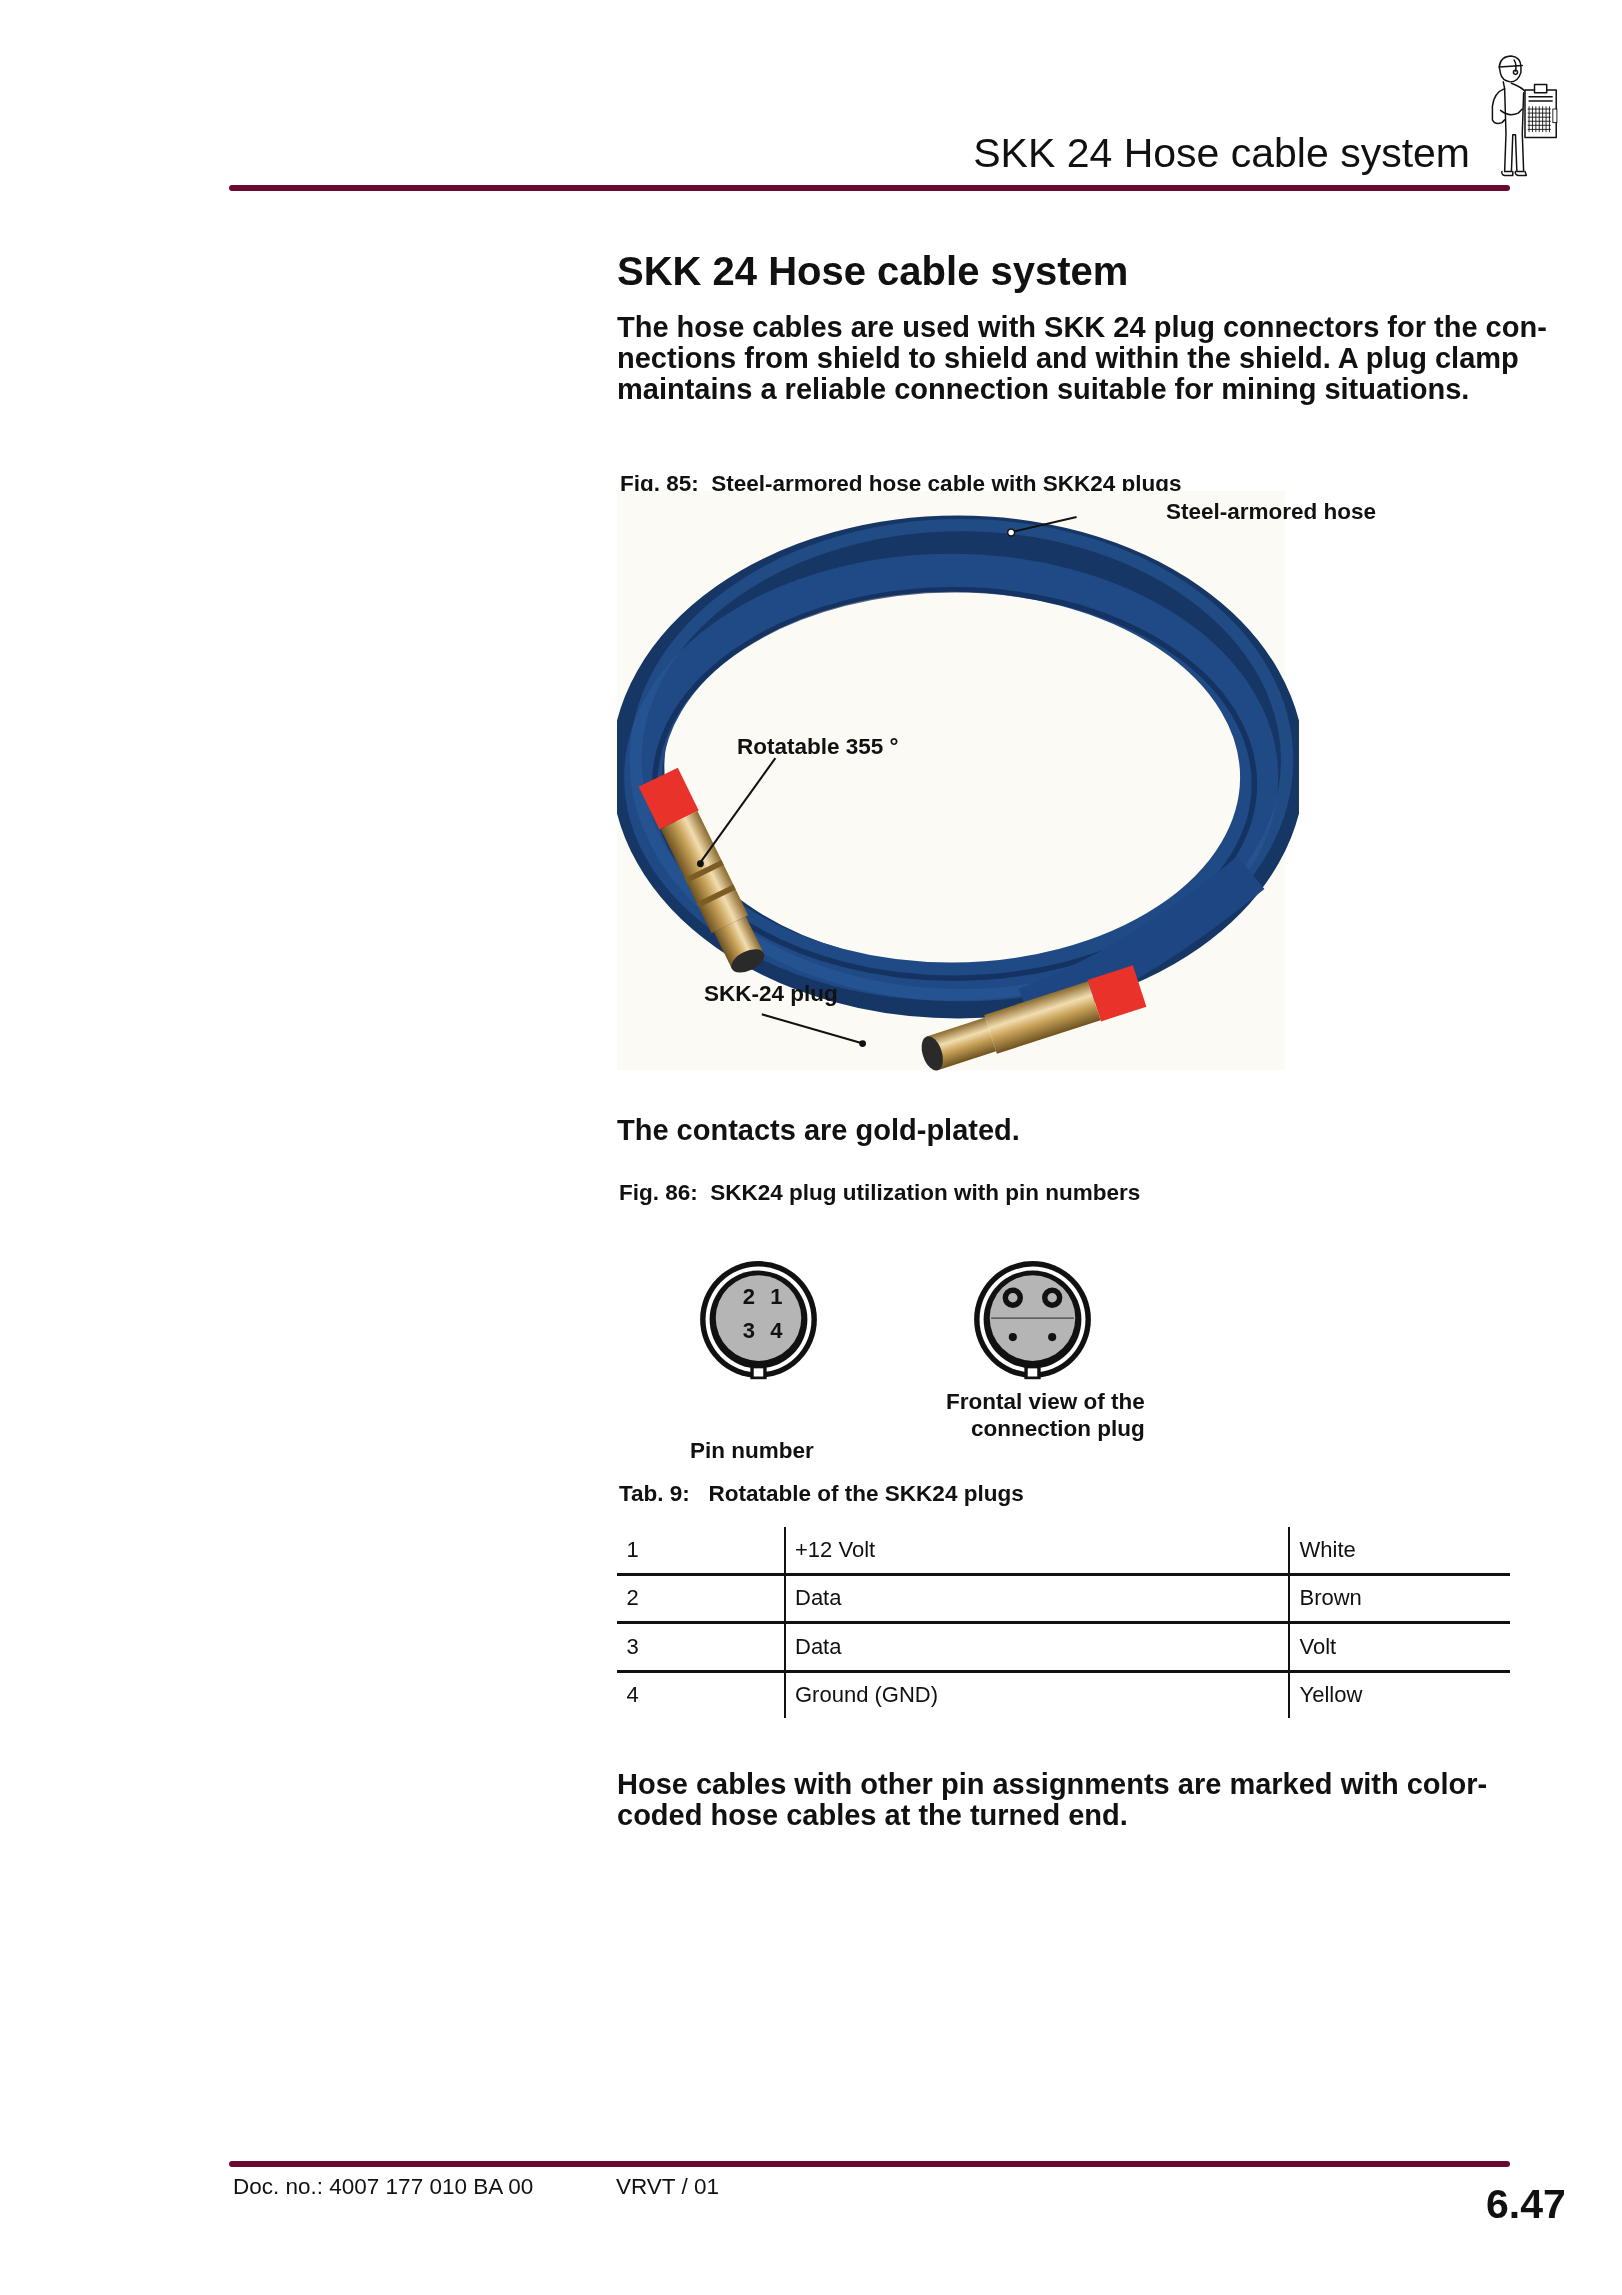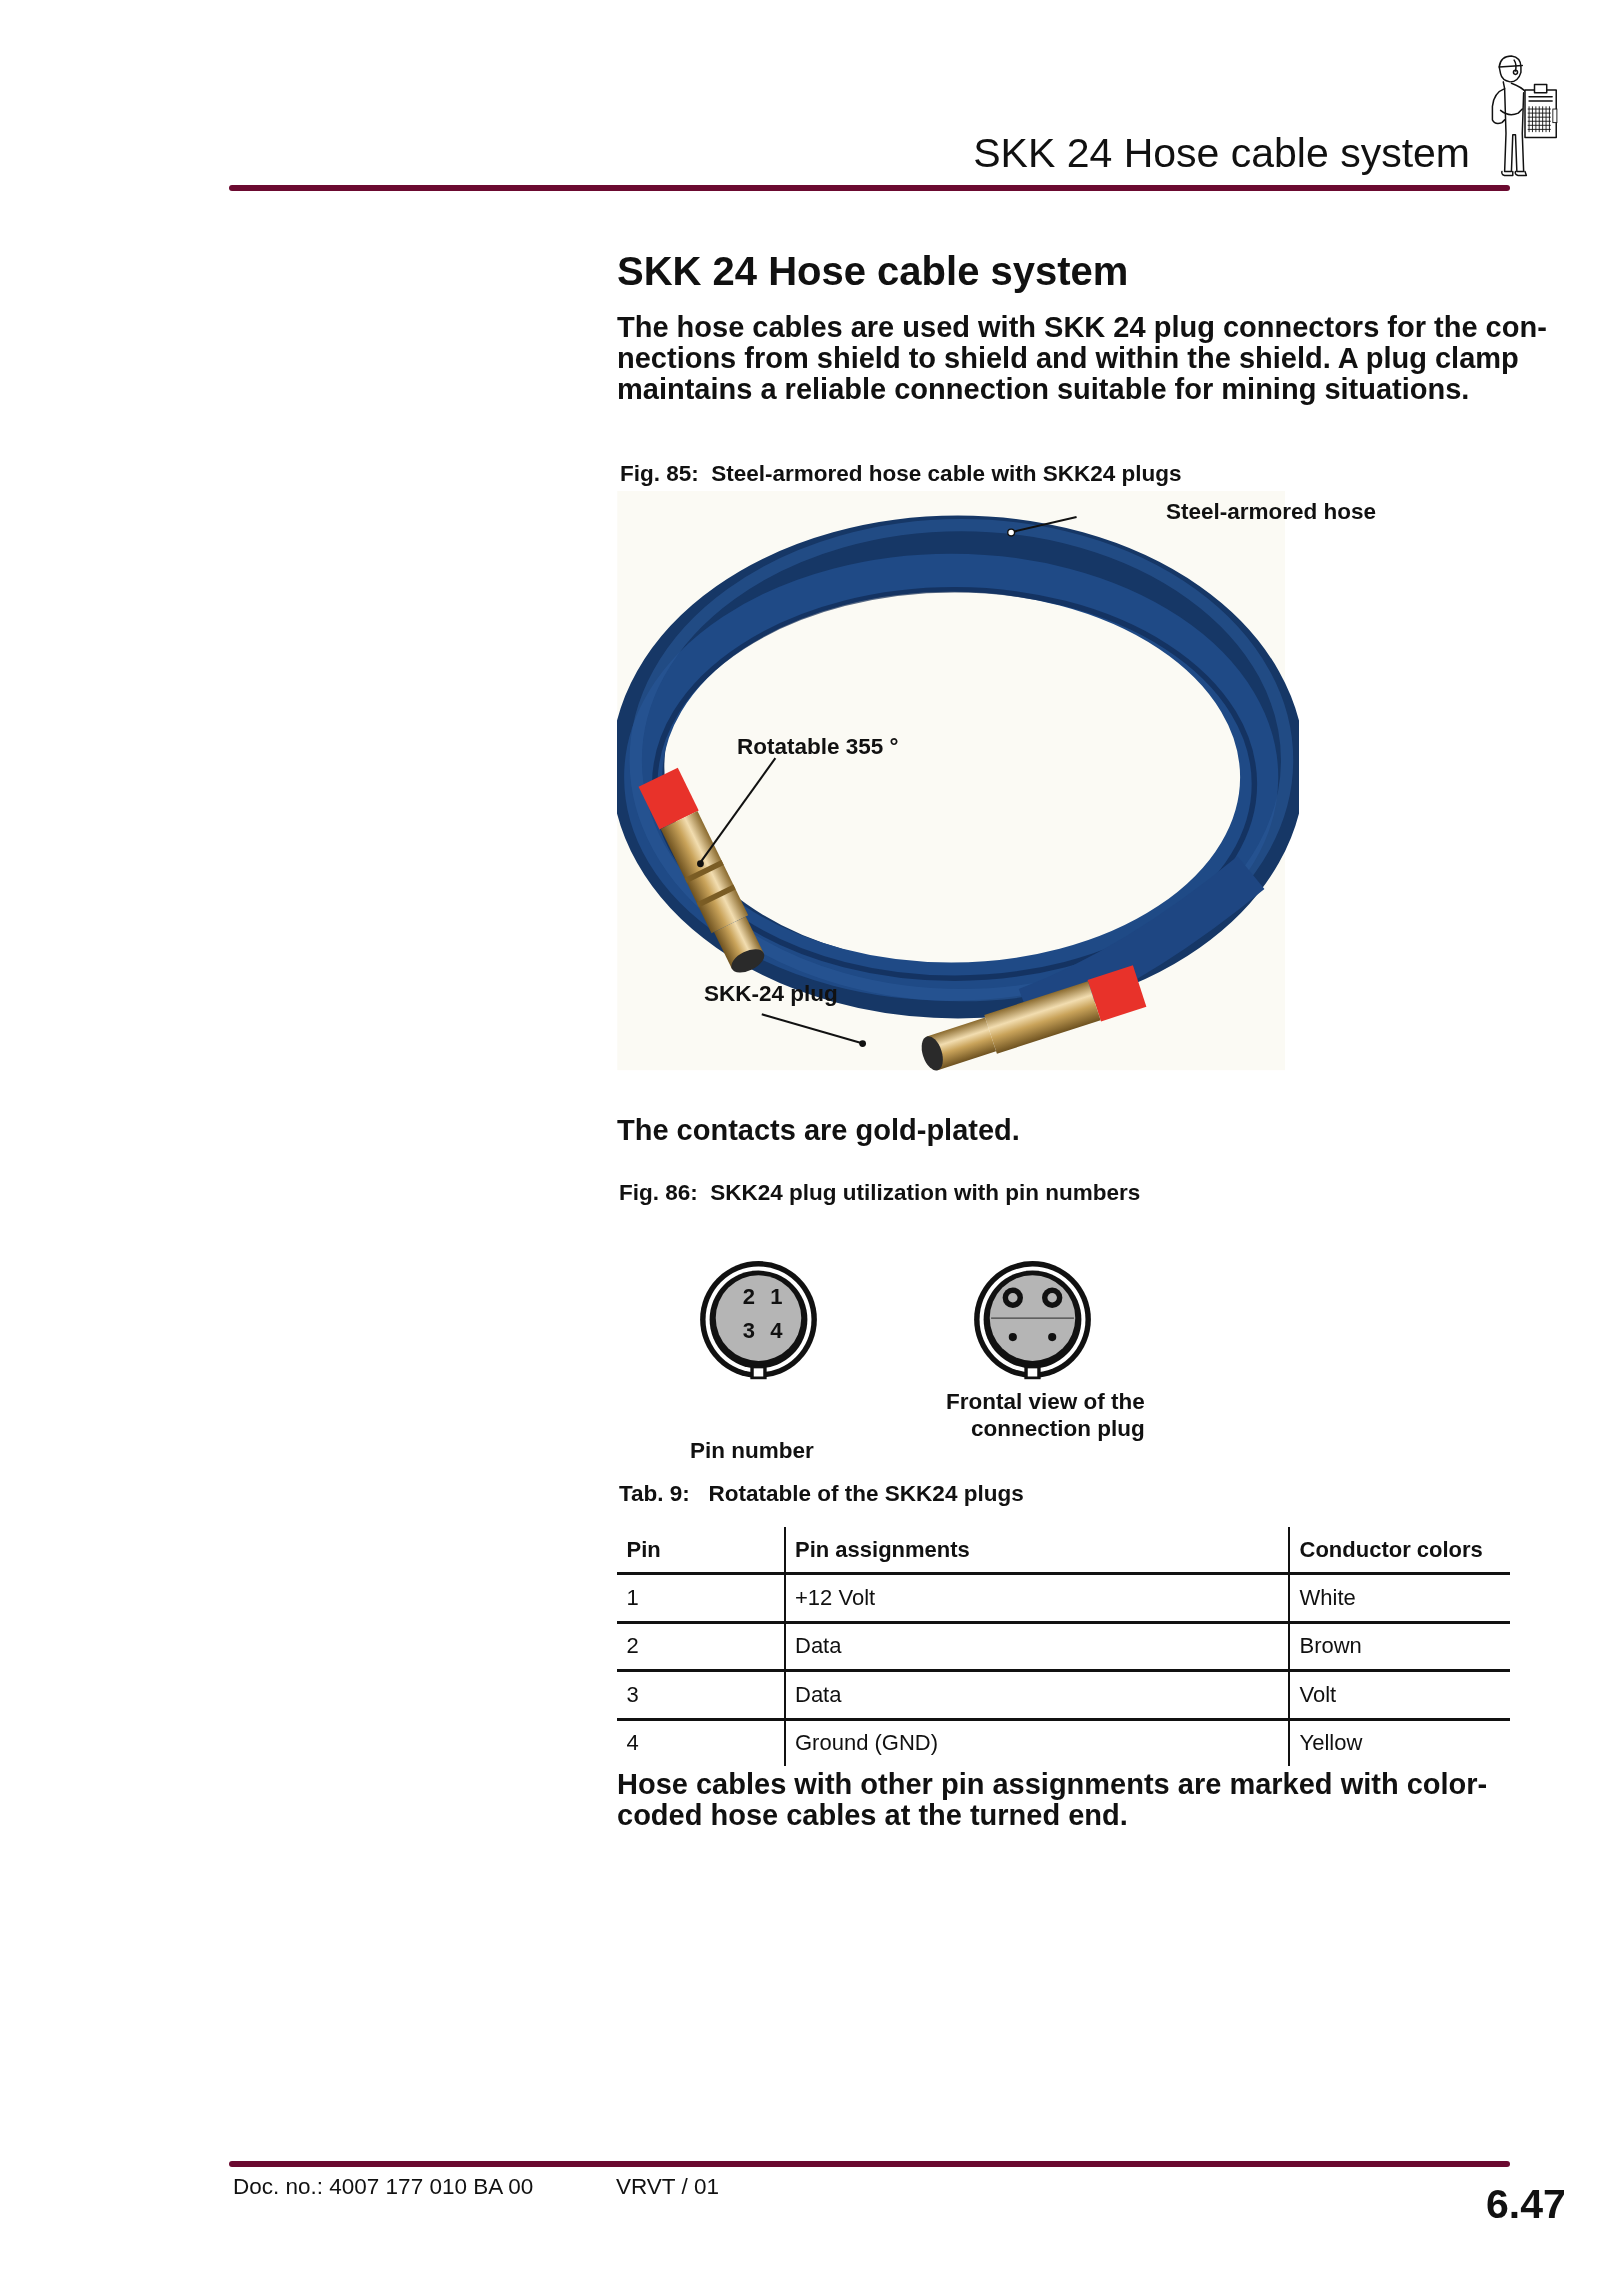--- a/index.html
+++ b/index.html
@@ -13,21 +13,21 @@
   #hdr-rule { left:229px; top:185px; width:1281px; }
   #worker { left:1484px; top:52px; width:82px; height:129px; }
 
   
   #main-title { left:617px; top:247px; font-size:40px; font-weight:bold; line-height:48px; white-space:nowrap; }
   .body-text { font-size:29px; line-height:31px;font-weight:bold; }
   #intro { left:617px; top:312px; width:900px; }
   #intro div { white-space:nowrap; }
   .caption { font-size:22.5px; font-weight:bold; white-space:nowrap; line-height:27px; }
 
-  #fig85-cap { left:620px; top:460px; }
+  #fig85-cap { left:620px; top:470px; }
   #photo { left:617px; top:491px; width:682px; height:586px; }
   .callout { font-size:22.5px; font-weight:bold; white-space:nowrap; line-height:27px; }
 
   #contacts { left:617px; top:1115px; white-space:nowrap; }
   #fig86-cap { left:619px; top:1171px;margin-top:8px; }
 
   #diag1 { left:694px; top:1257px; width:129px; height:129px; }
   #diag2 { left:968px; top:1257px; width:129px; height:129px; }
   #lbl-pin { left:690px; top:1397px;margin-top:40px; }
   #lbl-front { left:946px; top:1388px; text-align:right; }
@@ -207,25 +207,20 @@
   <div>Frontal view of the</div>
   <div>connection plug</div>
 </div>
 
 <div id="tab9-cap" class="abs caption">
   <span>Tab. 9:</span>&nbsp;&nbsp;&nbsp;<span>Rotatable of the SKK24 plugs</span>
 </div>
 
 <table id="tbl" class="abs">
   <tbody>
-      <tr class="hdr">
-    <th class="c1">Pin</th>
-    <th class="c2">Pin assignments</th>
-    <th class="c3">Conductor colors</th>
-  </tr>
   <tr class="row">
     <td class="c1">1</td>
     <td class="c2">+12 Volt</td>
     <td class="c3">White</td>
   </tr>
   <tr class="row">
     <td class="c1">2</td>
     <td class="c2">Data</td>
     <td class="c3">Brown</td>
   </tr>

